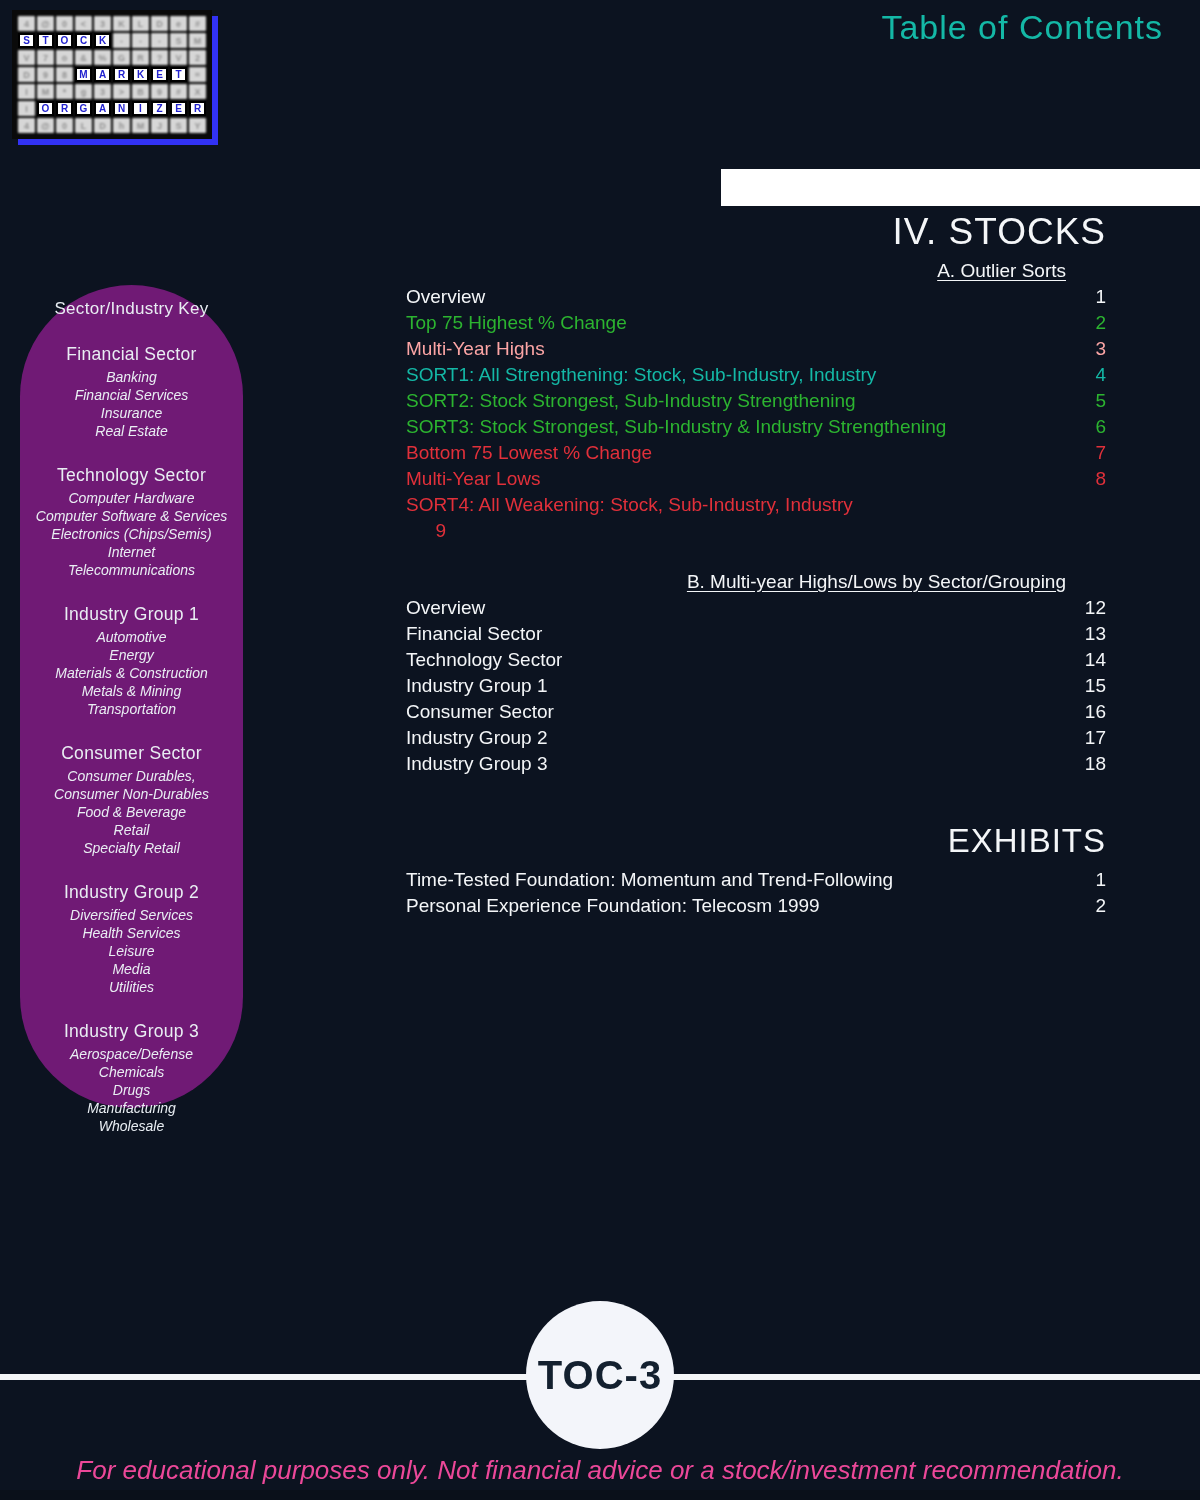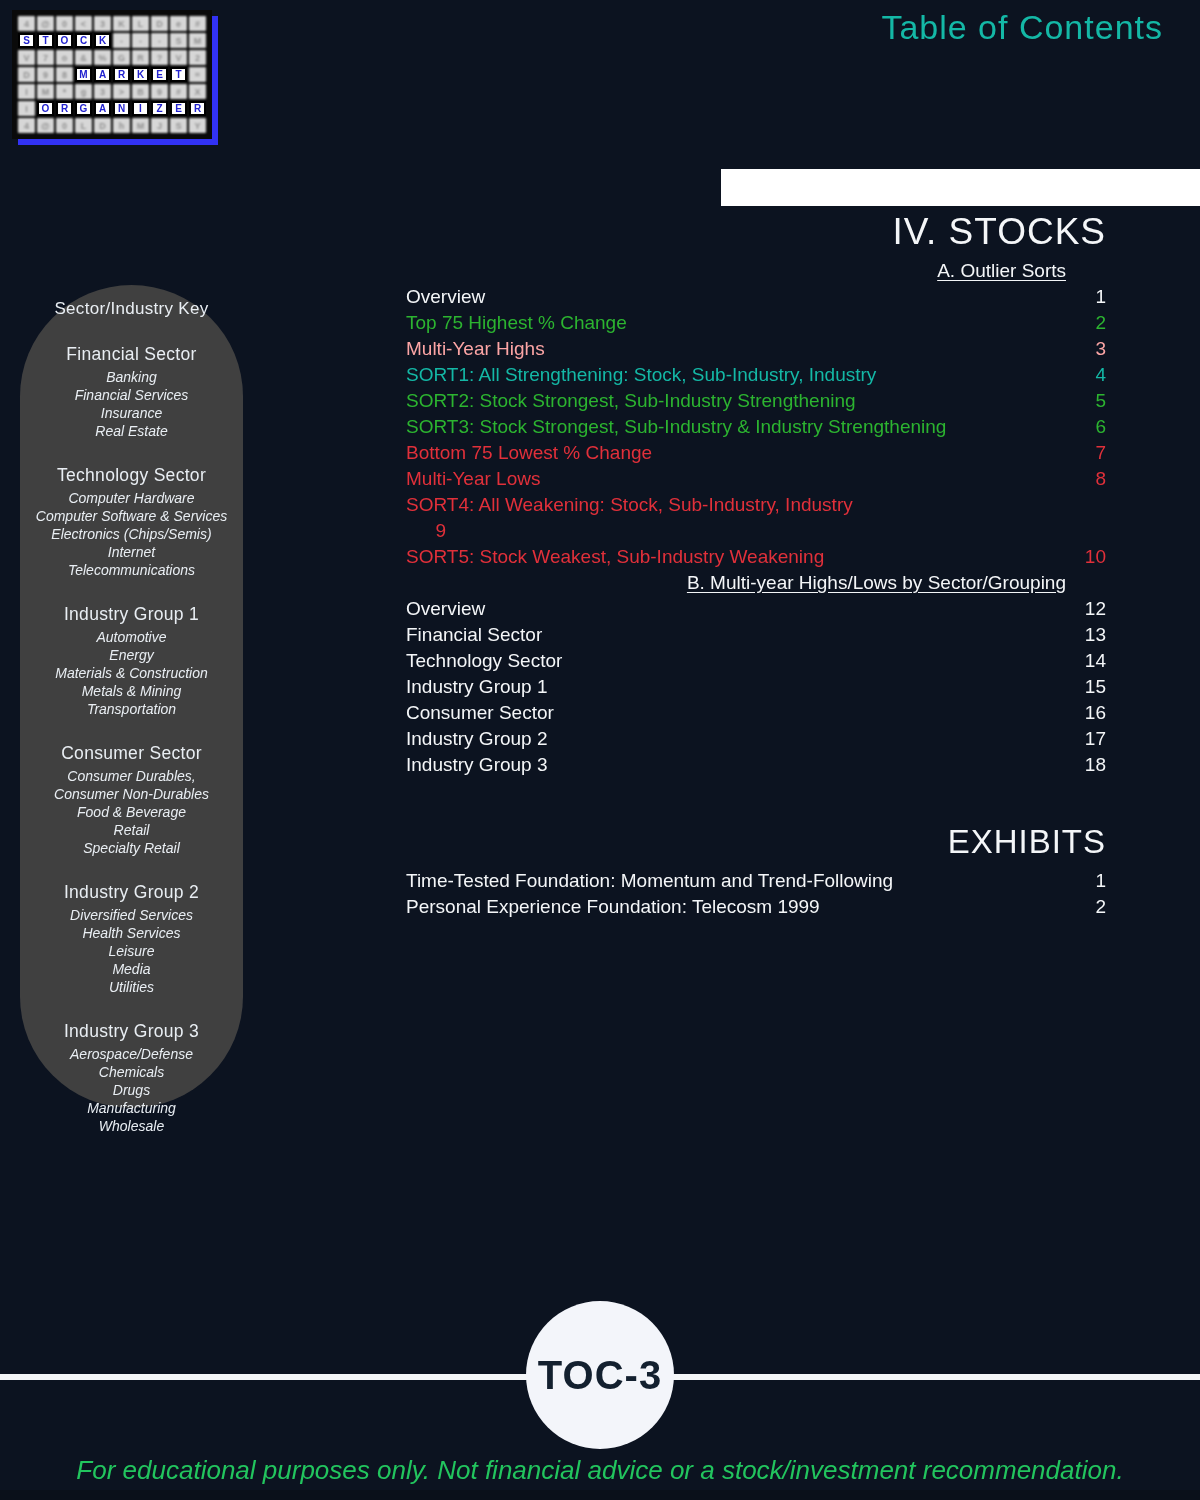--- a/index.html
+++ b/index.html
@@ -28,53 +28,53 @@
     font-weight:400;letter-spacing:1px;
   }
   .title-bar{position:absolute;left:721px;top:169px;width:479px;height:37px;background:#ffffff;}
   
   .contents{position:absolute;top:210px;right:94px;width:700px;color:#f4f6f8;}
   .contents h1{
     margin:0 0 4px 0;font-size:37px;font-weight:500;text-align:right;
     letter-spacing:1px;line-height:44px;
   }
   .toc-section{margin:0;}
-  .toc-section + .toc-section{}
+  .toc-section + .toc-section{margin-top:25px;}
   .toc-subheading{
     text-align:right;font-size:19px;line-height:26px;margin-right:40px;
     text-decoration:underline;text-underline-offset:3px;
   }
   .toc-row{display:flex;align-items:baseline;font-size:19px;line-height:26px;}
   .toc-row .lbl{flex:1;text-align:left;}
   .toc-row .pg{width:40px;text-align:right;}
   .exhibits{margin-top:44px;}
   .exhibits h2{
     margin:0 0 6px 0;font-size:33px;font-weight:500;text-align:right;
     letter-spacing:1px;line-height:40px;
   }
   
   .sidebar{
     position:absolute;left:20px;top:285px;width:223px;height:823px;
-    background:#404040;border-radius:112px;color:#e9eef3;text-align:center;
+    background:#701a75;border-radius:112px;color:#e9eef3;text-align:center;
     box-sizing:border-box;padding-top:14px;
   }
   .sidebar-title{font-size:17px;margin-top:0;letter-spacing:0.3px;}
   .group{margin-top:25px;}
   .group-heading{font-size:17.5px;margin-bottom:3px;letter-spacing:0.3px;}
   .group-item{font-size:14px;font-style:italic;line-height:18px;}
   
   .divider-line{position:absolute;left:0;top:1374px;width:1200px;height:6px;background:#f4f6f8;}
   .page-badge{
     position:absolute;left:526px;top:1301px;width:148px;height:148px;border-radius:50%;
     background:#f3f5fa;display:flex;align-items:center;justify-content:center;
   }
   .page-badge span{font-size:40px;font-weight:800;color:#13202f;letter-spacing:1px;}
   .disclaimer{
     position:absolute;left:0;top:1455px;width:1200px;text-align:center;
-    font-size:26px;font-style:italic;color:#22c55e;
+    font-size:26px;font-style:italic;color:#ec4899;
   }
   .bottom-strip{position:absolute;left:0;bottom:0;width:1200px;height:10px;background:#0a101a;}
 </style>
 </head>
 <body>
 
 <div class="page">
 
   <div class="logo">
     <div class="logo-grid">
@@ -241,24 +241,20 @@
             <div class="pg">7</div>
           </div>
           <div class="toc-row" style="color: rgb(225, 48, 58);">
             <div class="lbl">Multi-Year Lows</div>
             <div class="pg">8</div>
           </div>
           <div class="toc-row" style="color: rgb(225, 48, 58); flex-direction: column;">
             <div class="lbl">SORT4: All Weakening: Stock, Sub-Industry, Industry</div>
             <div class="pg">9</div>
           </div>
-          <div class="toc-row" style="color: rgb(225, 48, 58);">
-            <div class="lbl">SORT5: Stock Weakest, Sub-Industry Weakening</div>
-            <div class="pg">10</div>
-          </div>
         </div>
         <div class="toc-section">
           <div class="toc-subheading">B. Multi-year Highs/Lows by Sector/Grouping</div>
           <div class="toc-row" style="color: rgb(244, 246, 248);">
             <div class="lbl">Overview</div>
             <div class="pg">12</div>
           </div>
           <div class="toc-row" style="color: rgb(244, 246, 248);">
             <div class="lbl">Financial Sector</div>
             <div class="pg">13</div>

